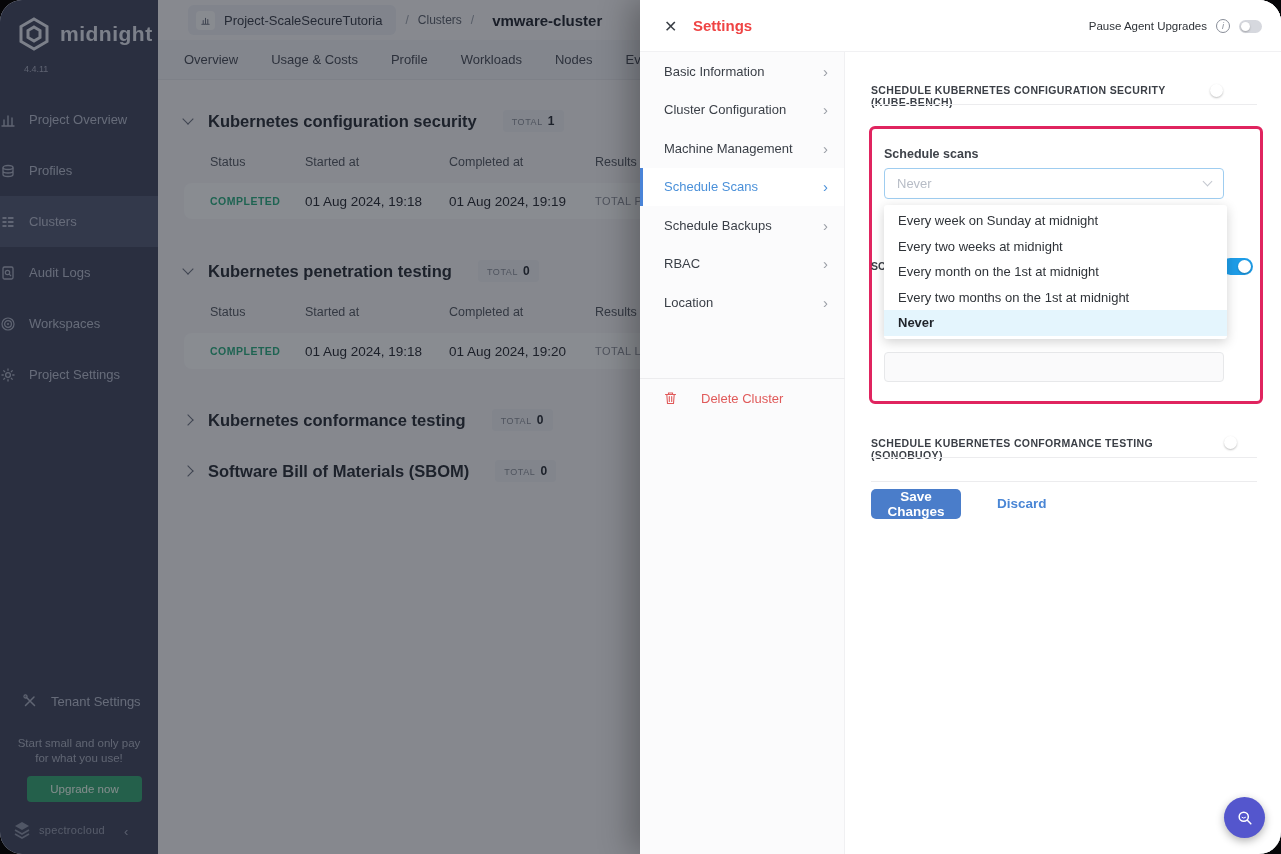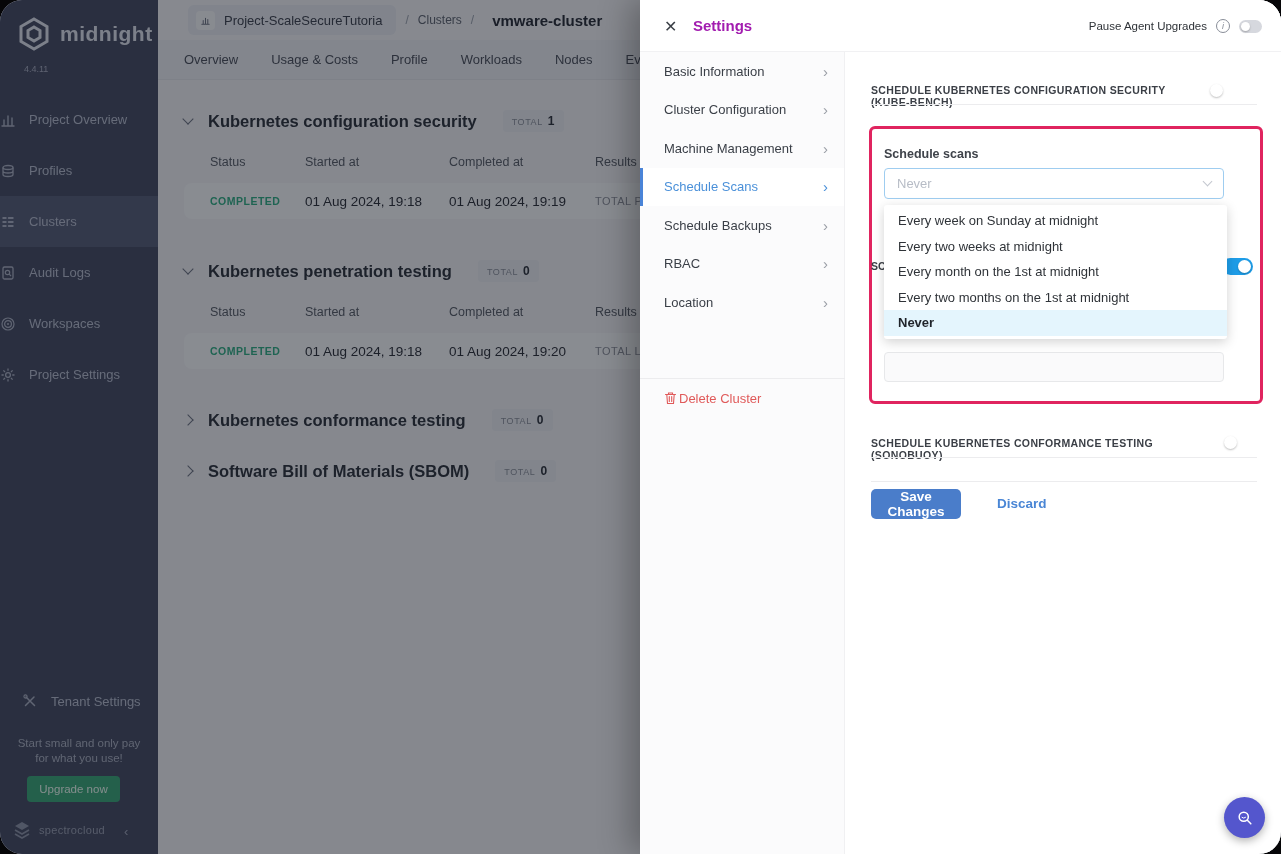--- a/index.html
+++ b/index.html
@@ -18,21 +18,21 @@
   .version { position:absolute; left:24px; top:64px; font-size:9px; color:#a6abbf; }
   .snav { position:absolute; left:0; top:94px; width:158px; }
   .snav-item { height:51px; display:flex; align-items:center; gap:13px; 
                font-size:13px; color:#b6bccf; cursor:pointer; }
   .snav-item.sel { background:#565d78; }
   .snav-item svg { flex:0 0 auto; }
   .tenant { position:absolute; left:0; top:679px; width:158px; height:44px; display:flex; align-items:center;
             gap:13px; padding-left:22px; font-size:13px; color:#b6bccf; }
   .promo { position:absolute; left:0; top:736px; width:158px; text-align:center;
            font-size:11.5px; line-height:15px; color:#aab0c2; }
-  .upgrade-btn { position:absolute; left:27px; top:776px; width:93px; height:26px; background:#3aa678;
+  .upgrade-btn { position:absolute; left:27px; top:776px; width:115px; height:26px; background:#3aa678;
            border:none; border-radius:4px; color:#eafbf1; font-size:11.5px; font-family:inherit; cursor:pointer; }
   .side-foot { position:absolute; left:12px; top:820px; display:flex; align-items:center; gap:7px; }
   .side-foot .brand2 { font-size:11px; color:#989eb2; letter-spacing:.3px; }
   .collapse { position:absolute; left:124px; top:824px; color:#9aa0b4; font-size:13px; cursor:pointer; }
 
   .main { position:absolute; left:158px; top:0; right:0; bottom:0; background:#f1f2f6; }
   .crumbbar { position:absolute; left:0; top:0; right:0; height:40px; background:#f3f4f8;
               display:flex; align-items:center; padding-left:30px; }
   .proj-chip { display:flex; align-items:center; gap:9px; background:#e8eaf1; border-radius:6px;
                height:30px; padding:0 14px 0 8px; cursor:pointer; }
@@ -64,41 +64,41 @@
   .tres  { font-size:11px; letter-spacing:.4px; color:#8b8f9a; white-space:nowrap; }
 
   .dim { position:absolute; inset:0; z-index:2; background:rgba(13,16,25,0.47); }
 
   
   .panel { position:absolute; left:640px; top:0; width:641px; height:854px; background:#ffffff; z-index:3;
            box-shadow:-10px 0 30px rgba(0,0,0,.28); }
   .p-head { position:absolute; left:0; top:0; width:641px; height:52px; border-bottom:1px solid #f1f1f3;
             background:#fff; }
   .x-btn { position:absolute; left:24px; top:17px; font-size:16px; color:#3a3f46; cursor:pointer; }
-  .p-title { position:absolute; left:53px; top:17px; font-size:15px; font-weight:700; color:#a21caf; }
+  .p-title { position:absolute; left:53px; top:17px; font-size:15px; font-weight:700; color:#ef4444; }
   .pause-wrap { position:absolute; right:19px; top:19px; display:flex; align-items:center; gap:9px; }
   .pause-label { font-size:11.5px; color:#2f3338; }
   .info-ic { width:14px; height:14px; border:1.2px solid #888d98; border-radius:50%;
              font-size:9px; color:#888d98; display:flex; align-items:center; justify-content:center; font-style:italic; }
   .toggle { position:relative; border-radius:9px; cursor:pointer; }
   .toggle .knob { position:absolute; background:#fff; border-radius:50%; top:2px;
                   box-shadow:0 1px 2px rgba(0,0,0,.25); }
   .tg-lg { width:31px; height:17px; } .tg-lg .knob { width:13px; height:13px; }
   .tg-sm { width:23px; height:13px; } .tg-sm .knob { width:9px; height:9px; }
   .tg-on  { background:#1e9de8; } .tg-on .knob { right:2px; }
   .tg-off { background:#d6d8de; } .tg-off .knob { left:2px; }
 
   .p-nav { position:absolute; left:0; top:52px; width:205px; bottom:0; background:#fbfbfc; border-right:1px solid #f0f0f2; }
   .p-nav-item { height:38.5px; display:flex; align-items:center; padding:0 16px 0 24px;
                 font-size:13px; color:#3a3f47; cursor:pointer; justify-content:space-between; }
   .p-nav-item .arr { color:#9a9ea6; font-size:15px; }
   .p-nav-item.sel { background:#ffffff; border-left:3px solid #4a84d8; padding-left:21px; color:#4a90d9; }
   .p-nav-item.sel .arr { color:#4a90d9; }
   .del-row { position:absolute; left:0; top:326px; width:205px; height:39px; border-top:1px solid #ececee;
-             display:flex; align-items:center; gap:2px; padding-left:24px; color:#e05a5a; font-size:13px; cursor:pointer; }
+             display:flex; align-items:center; gap:24px; padding-left:24px; color:#e05a5a; font-size:13px; cursor:pointer; }
 
   .up-label { font-size:10.5px; font-weight:700; letter-spacing:.35px; color:#3b3f46; }
   .rule { position:absolute; height:1px; background:#ececee; }
   .annot-box { position:absolute; left:229px; top:126px; width:394px; height:278px;
                border:3px solid #e0245f; border-radius:6px; }
   .field-label { position:absolute; left:244px; top:147px; font-size:12.5px; font-weight:600; color:#3f434a; }
   .select { position:absolute; left:244px; top:168px; width:340px; height:31px; background:#fff;
             border:1.5px solid #9fcdf0; border-radius:4px; display:flex; align-items:center;
             justify-content:space-between; padding:0 12px; cursor:pointer; }
   .select .val { font-size:13px; color:#b7bcc6; }

